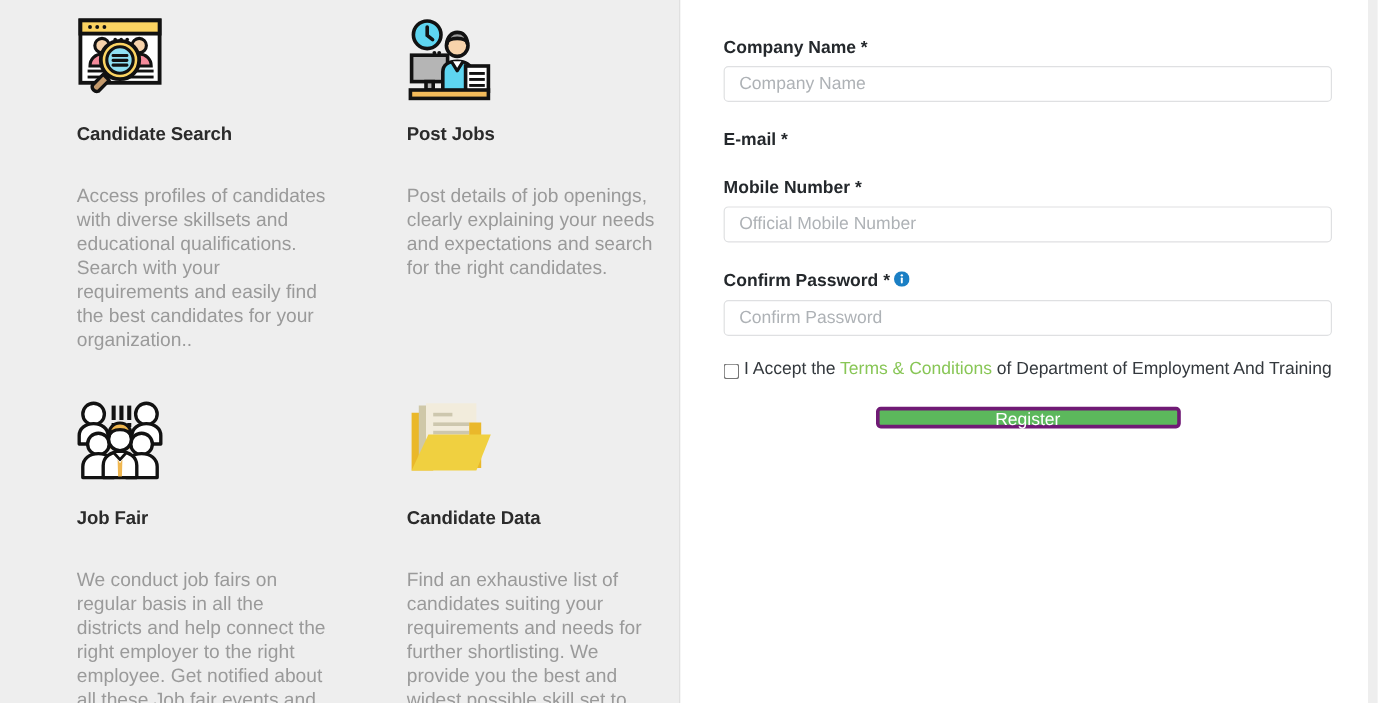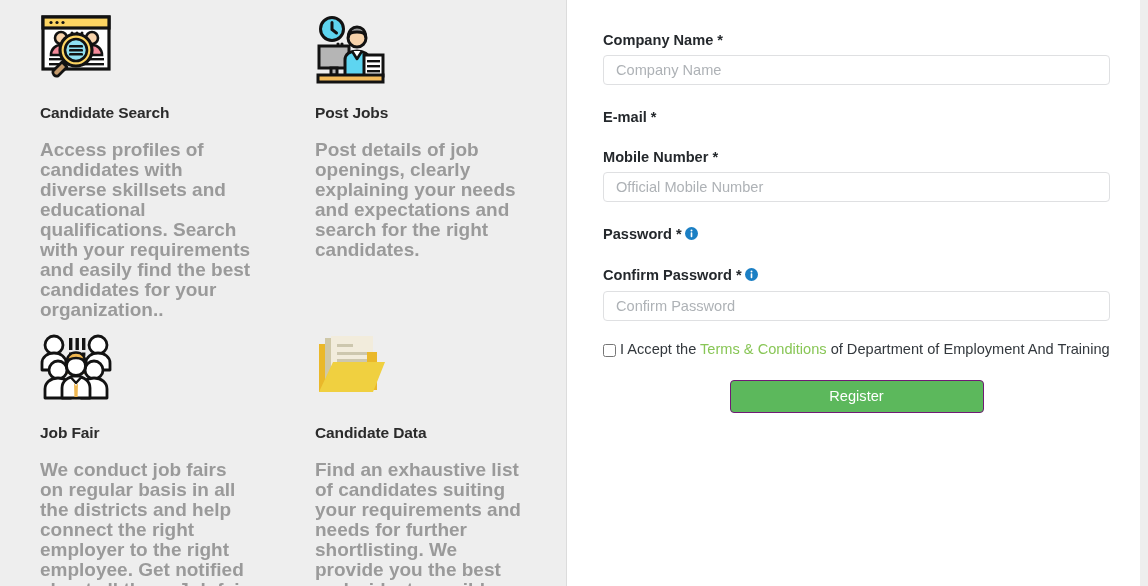--- a/index.html
+++ b/index.html
@@ -23,20 +23,21 @@
   }
 
   
   .left-panel {
     width: 567px;
     height: 586px;
     background: #eeeeee;
     border-right: 1px solid #dcdcdc;
     box-sizing: border-box;
     position: relative;
+    padding-left: 24px;
   }
   .features-grid {
     display: grid;
     grid-template-columns: 277px 277px;
     grid-template-rows: 320px 266px;
     padding: 0;
   }
   .feature-card {
     padding: 14px 24px 0 40px;
     box-sizing: border-box;
@@ -50,26 +51,25 @@
     align-items: flex-start;
   }
   .feature-title {
     font-size: 15.5px;
     font-weight: bold;
     color: #2b2b2b;
     margin-top: 12px;
     letter-spacing: -0.1px;
   }
   .feature-desc {
-    font-size: 19px;
+    font-size: 16px;
     line-height: 20px;
     color: #9a9a9a;
-    margin-top: 18px;
+    margin-top: 32px;
     max-width: 218px;
-    font-weight: bold;
   }
   .feature-card.col2 .feature-desc {
     max-width: 214px;
   }
 
   
   .right-panel {
     flex: 1;
     height: 586px;
     background: #ffffff;
@@ -155,23 +155,23 @@
     color: #88c656;
     text-decoration: none;
   }
   .register-row {
     margin-top: 22px;
     display: flex;
     justify-content: center;
   }
   .register-btn {
     width: 254px;
-    height: 33px;
+    height: 18px;
     background: #5cb85c;
-    border: 1px solid #701a75;
+    border: 3px solid #701a75;
     border-radius: 4px;
     color: #ffffff;
     font-size: 14.6px;
     font-family: "Liberation Sans", sans-serif;
     cursor: pointer;
     line-height: 1;
   }
   .right-gutter {
     position: absolute;
     top: 0;
@@ -319,25 +319,20 @@
       </div>
 
       <div class="field">
         <label class="field-label">Mobile Number *</label>
         <div class="input-shell">
           <input class="text-input" type="text" placeholder="Official Mobile Number" style="">
         </div>
       </div>
 
       <div class="field">
-        <label class="field-label"><span>Password *</span><span class="info-icon"><svg width="13" height="13" viewBox="0 0 16 16" xmlns="http://www.w3.org/2000/svg">
-                <circle cx="8" cy="8" r="8" fill="#1b7fc4"></circle>
-                <rect x="7" y="6.5" width="2" height="6" rx="0.8" fill="#ffffff"></rect>
-                <circle cx="8" cy="4.2" r="1.2" fill="#ffffff"></circle>
-              </svg></span></label>
       </div>
 
       <div class="field">
         <label class="field-label"><span>Confirm Password *</span><span class="info-icon"><svg width="13" height="13" viewBox="0 0 16 16" xmlns="http://www.w3.org/2000/svg">
                 <circle cx="8" cy="8" r="8" fill="#1b7fc4"></circle>
                 <rect x="7" y="6.5" width="2" height="6" rx="0.8" fill="#ffffff"></rect>
                 <circle cx="8" cy="4.2" r="1.2" fill="#ffffff"></circle>
               </svg></span></label>
         <div class="input-shell">
           <input class="text-input" type="text" placeholder="Confirm Password" style="">

